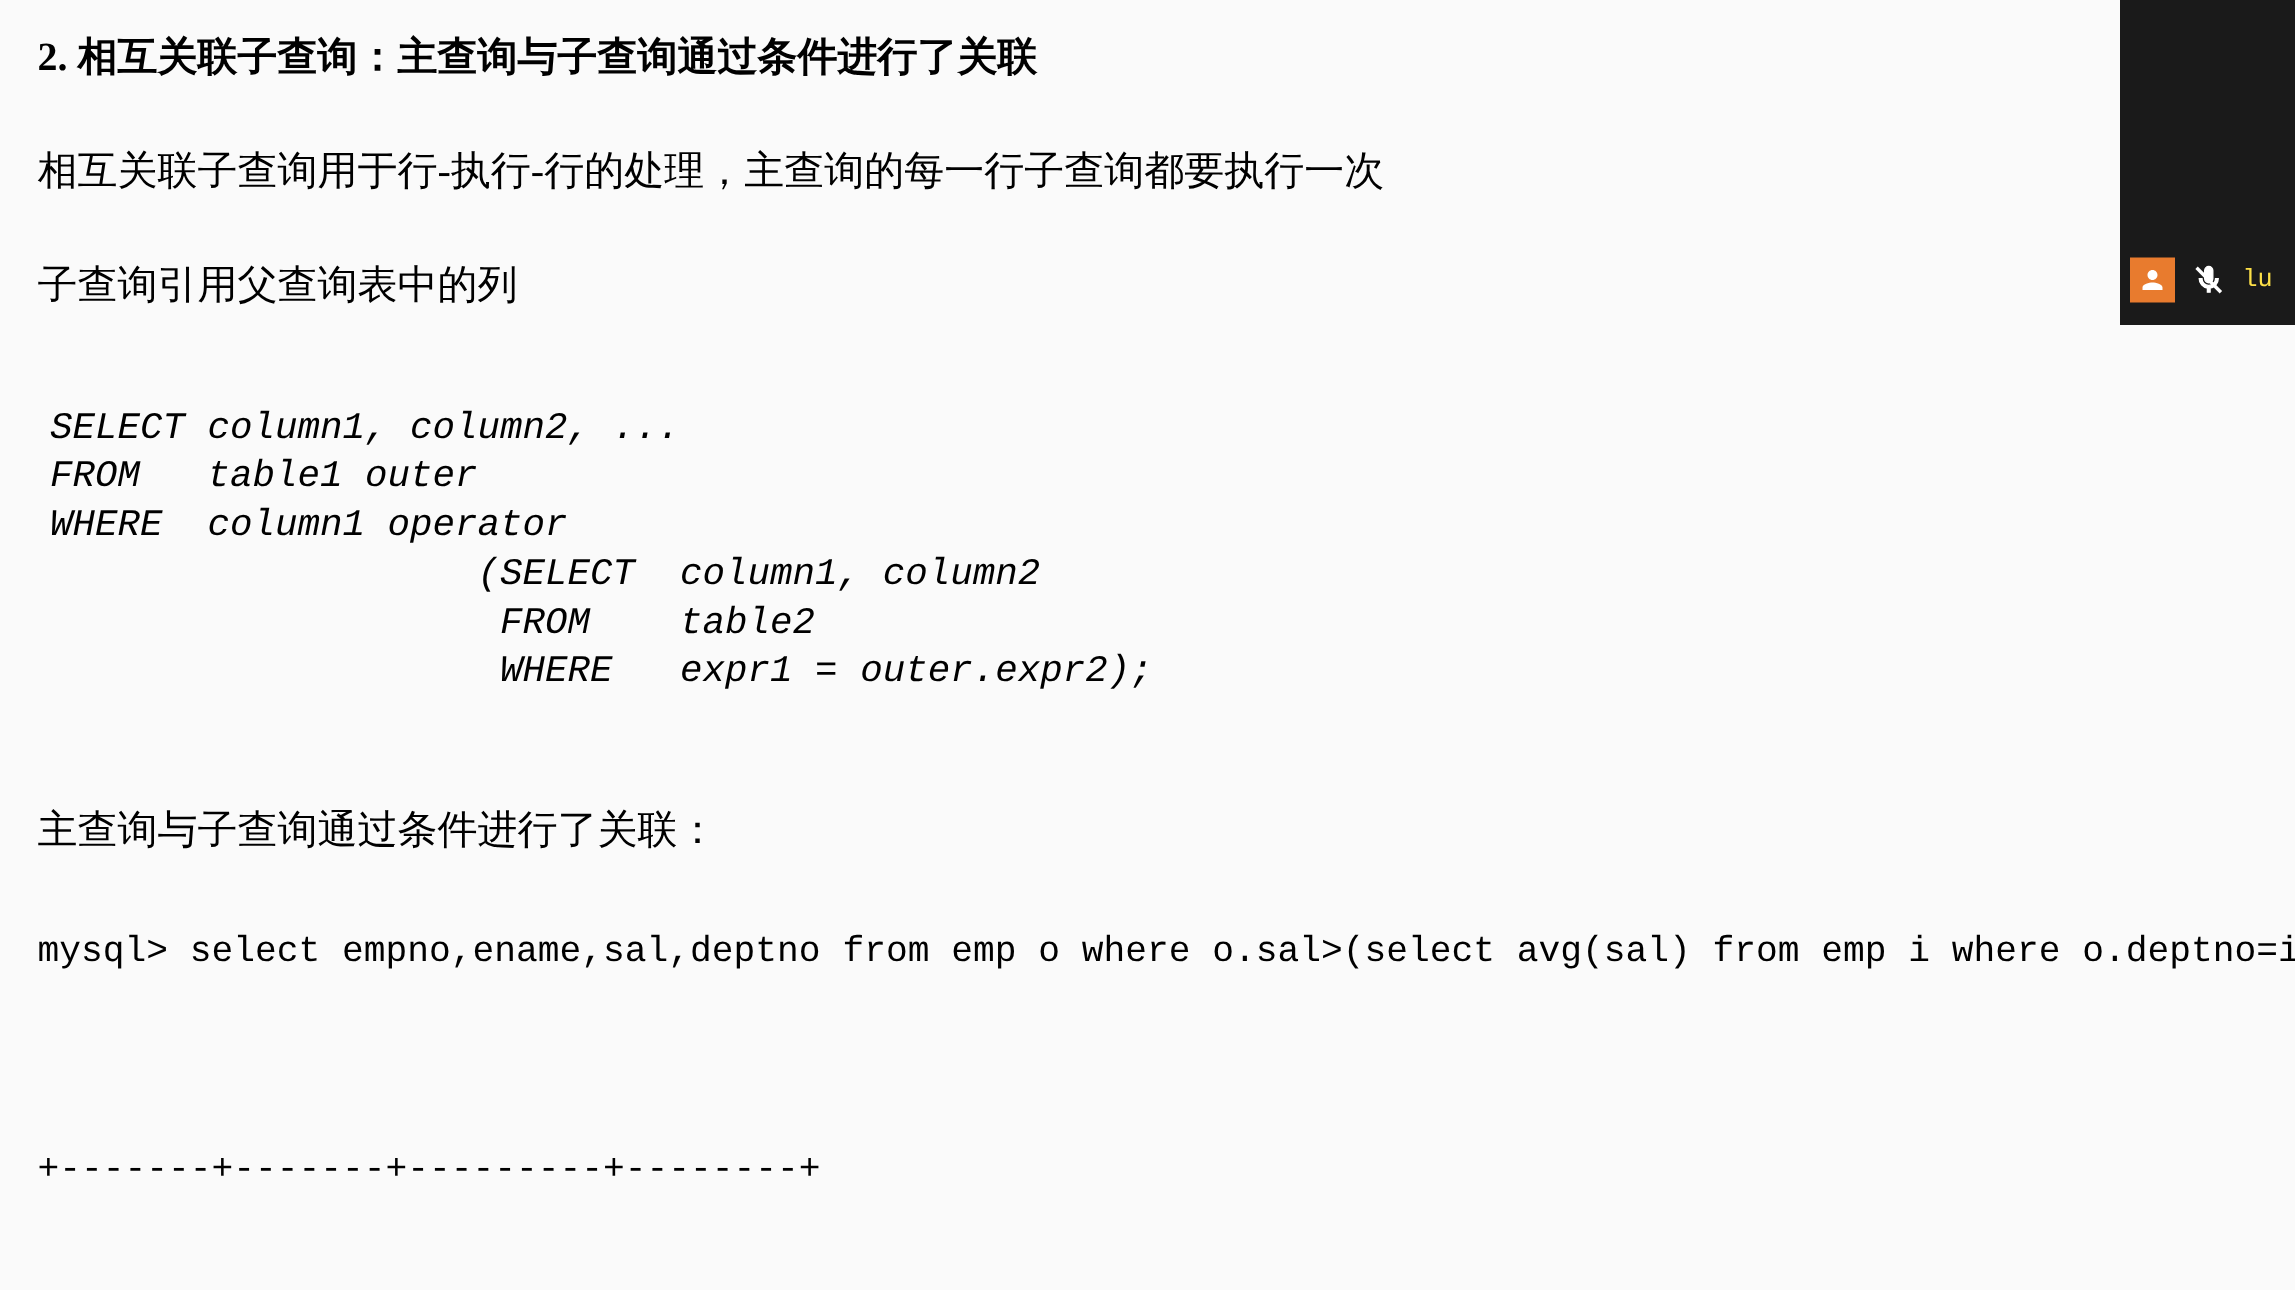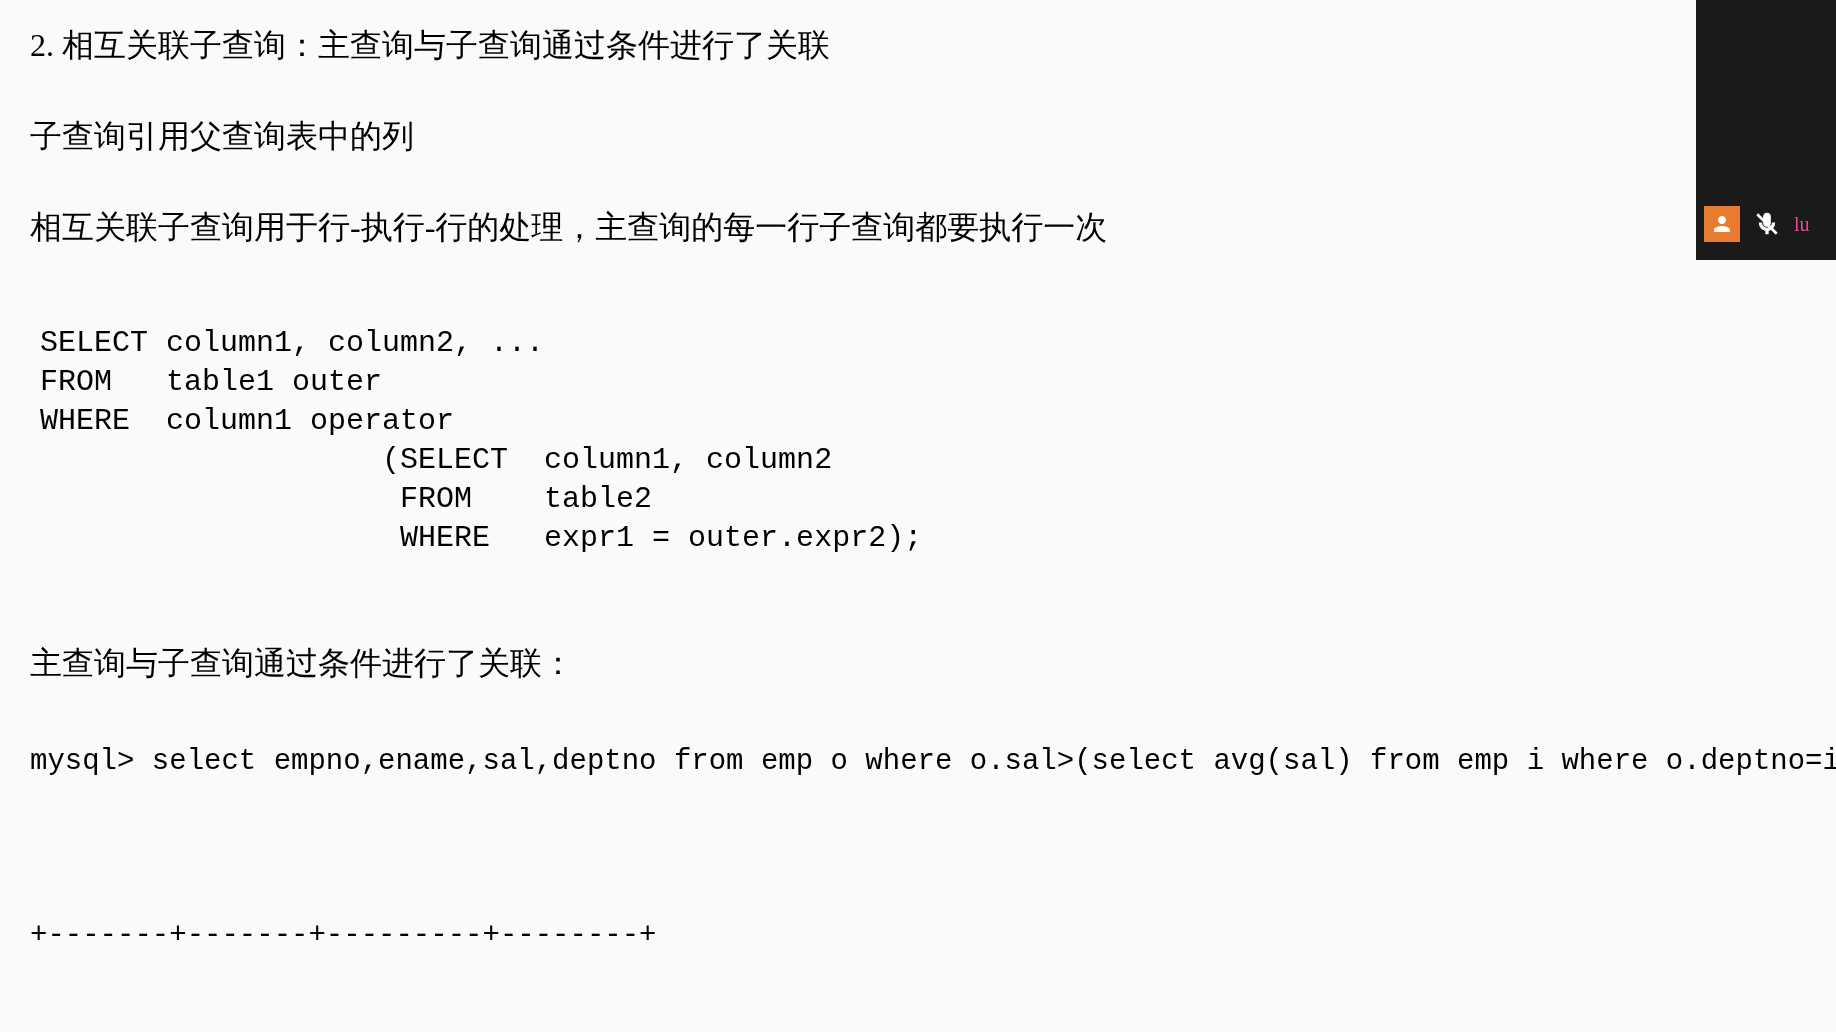--- a/index.html
+++ b/index.html
@@ -15,34 +15,35 @@
       position: relative;
       overflow: hidden;
     }
     .content {
       padding: 20px 30px;
       font-size: 32px;
       line-height: 1.6;
       color: #000;
     }
     .heading-text {
-      font-weight: normal;
+      font-weight: bold;
       margin-bottom: 40px;
     }
     .para {
       margin-bottom: 40px;
     }
     .code-block {
       font-family: "Courier New", monospace;
       font-size: 30px;
       white-space: pre;
       margin-top: 70px;
       margin-bottom: 80px;
       padding-left: 10px;
       line-height: 1.3;
+      font-style: italic;
     }
     .query-heading {
       margin-bottom: 50px;
     }
     .mysql-line {
       font-family: "Courier New", monospace;
       font-size: 29px;
       white-space: pre;
       margin-bottom: 50px;
     }
@@ -89,34 +90,34 @@
       height: 26px;
       flex-shrink: 0;
     }
     .mic-muted-icon svg {
       width: 100%;
       height: 100%;
       stroke: #fff;
       fill: #fff;
     }
     .user-label {
-      color: #ec4899;
-      font-family: Liberation Serif, serif;
+      color: #fde047;
+      font-family: Liberation Mono, monospace;
       font-size: 20px;
       white-space: nowrap;
       overflow: hidden;
     }
   </style>
 </head>
 <body>
 
 <div class="content">
   <div class="heading-text">2. 相互关联子查询：主查询与子查询通过条件进行了关联</div>
+  <div class="para">相互关联子查询用于行-执行-行的处理，主查询的每一行子查询都要执行一次</div>
   <div class="para">子查询引用父查询表中的列</div>
-  <div class="para">相互关联子查询用于行-执行-行的处理，主查询的每一行子查询都要执行一次</div>
   <div class="code-block">SELECT column1, column2, ...
 FROM   table1 outer
 WHERE  column1 operator
                    (SELECT  column1, column2
                     FROM    table2
                     WHERE   expr1 = outer.expr2);</div>
   <div class="query-heading">主查询与子查询通过条件进行了关联：</div>
   <div class="mysql-line">mysql&gt; select empno,ename,sal,deptno from emp o where o.sal&gt;(select avg(sal) from emp i where o.deptno=i.deptno);</div>
   <div class="table-block">
     <div>+-------+-------+---------+--------+</div>

